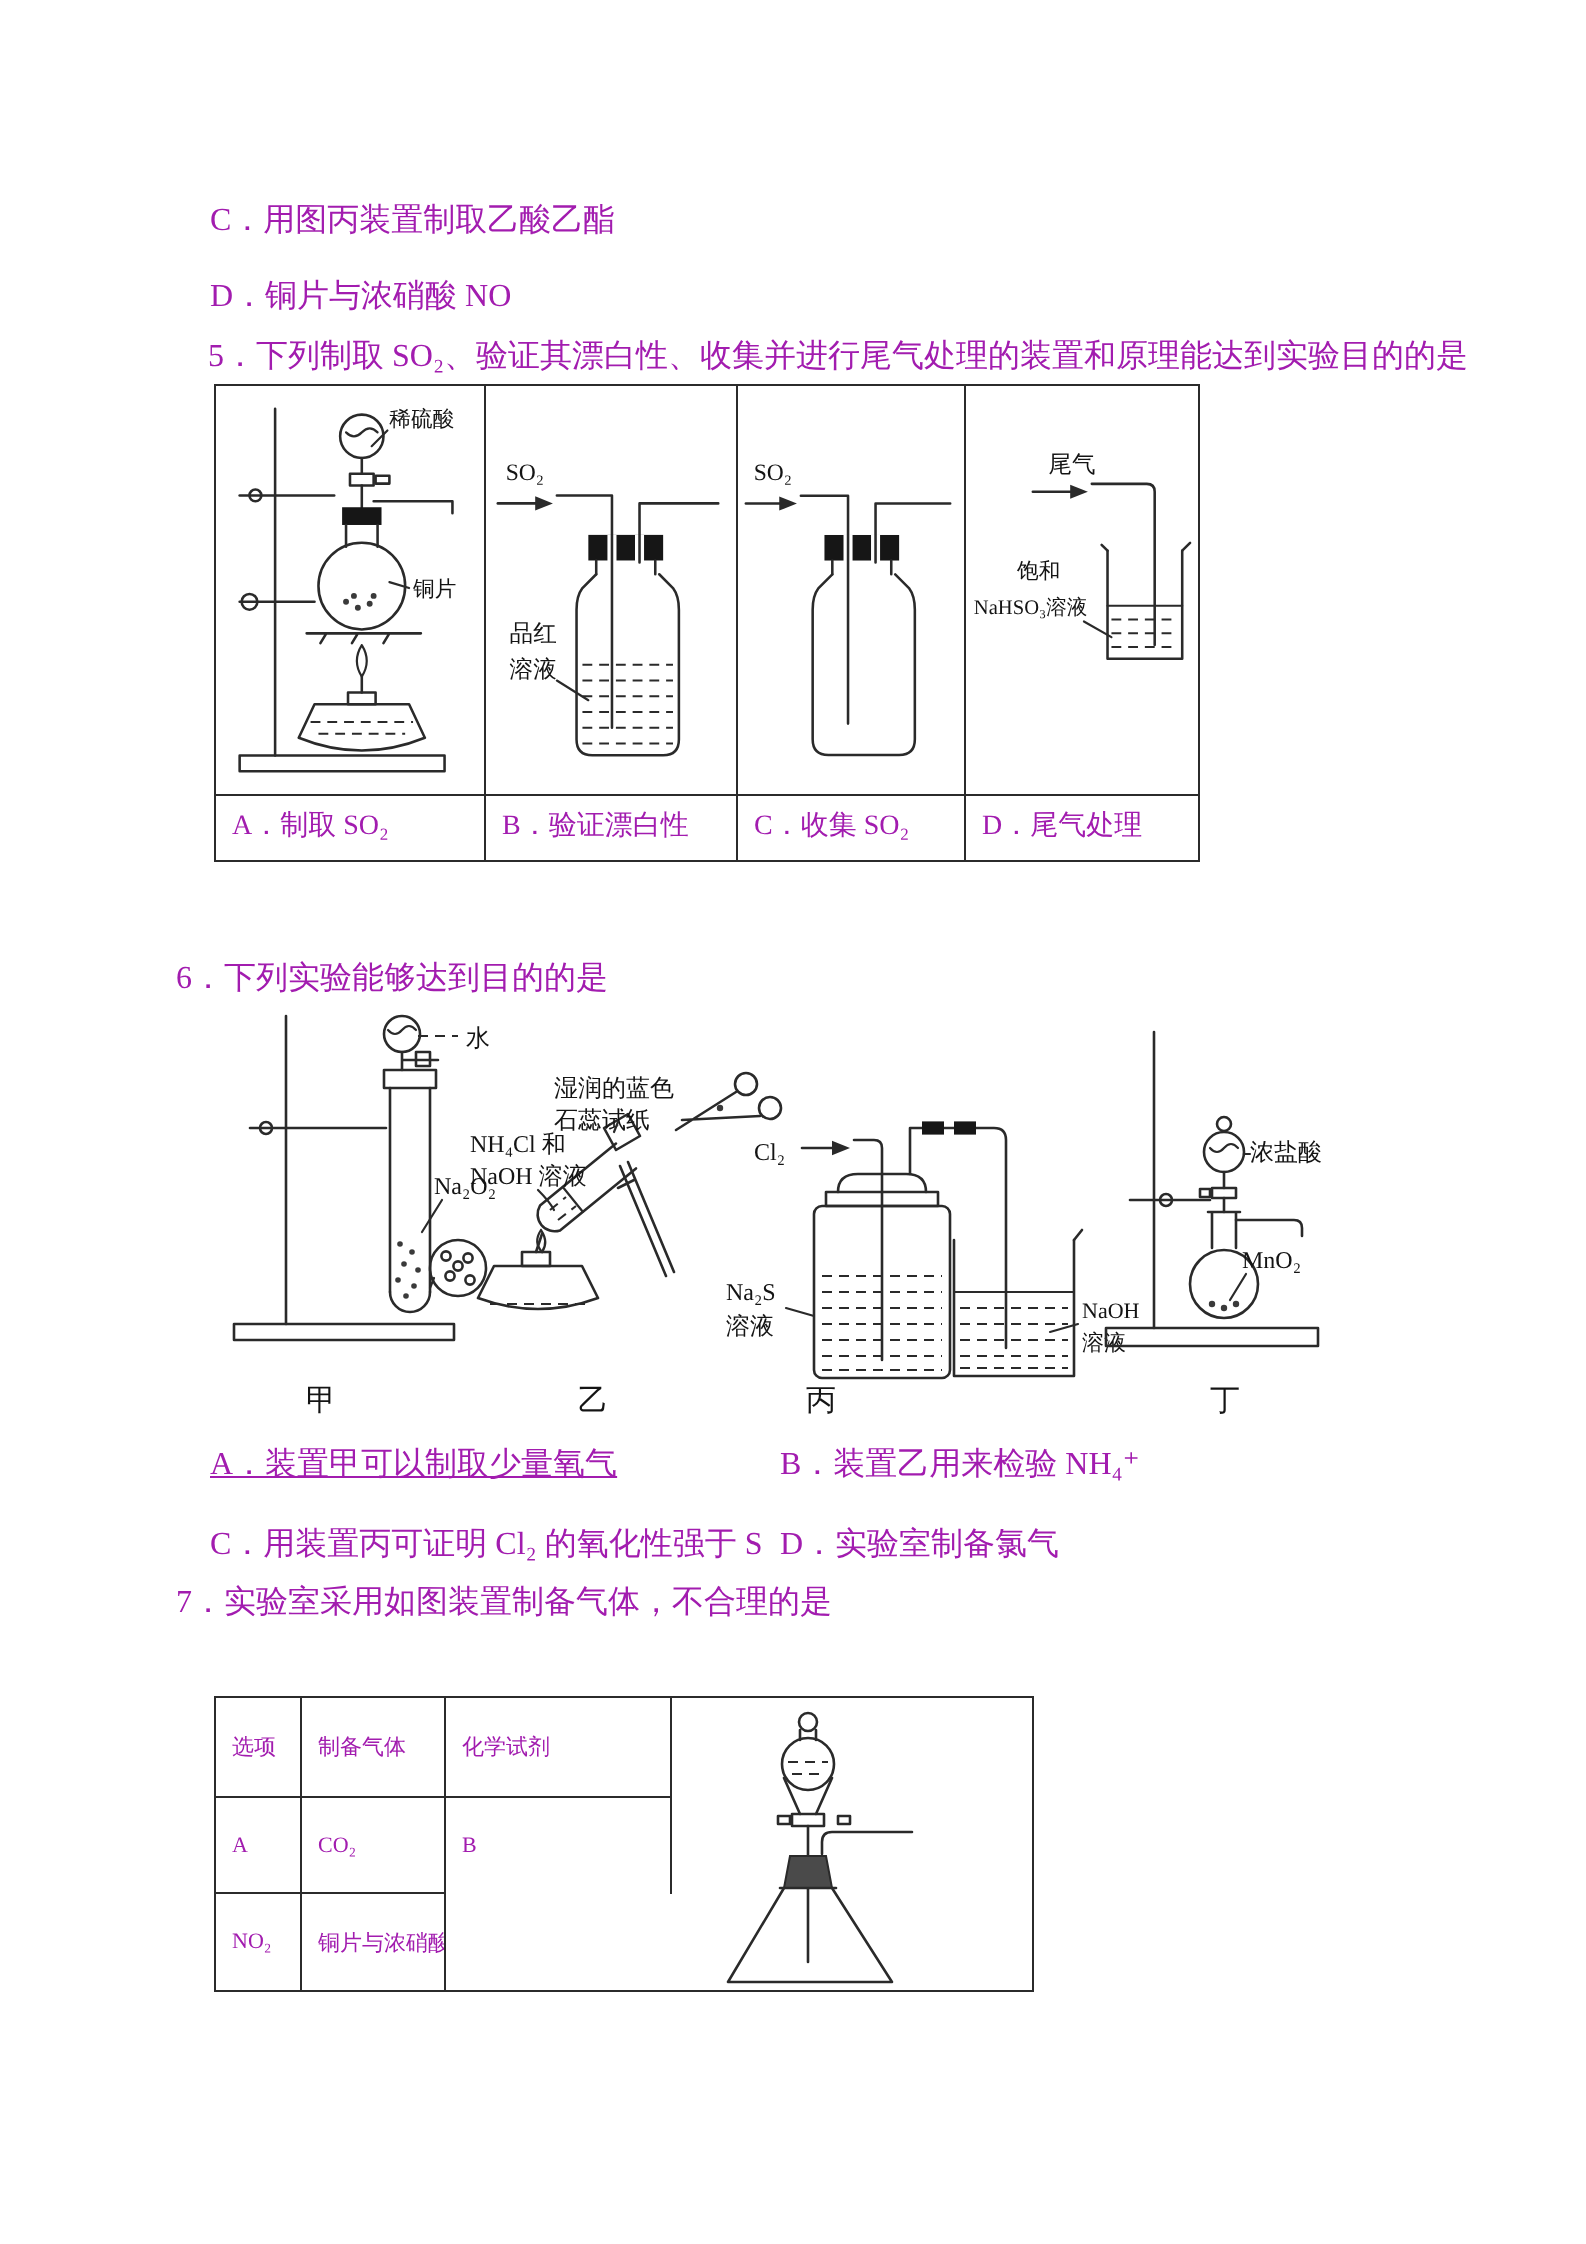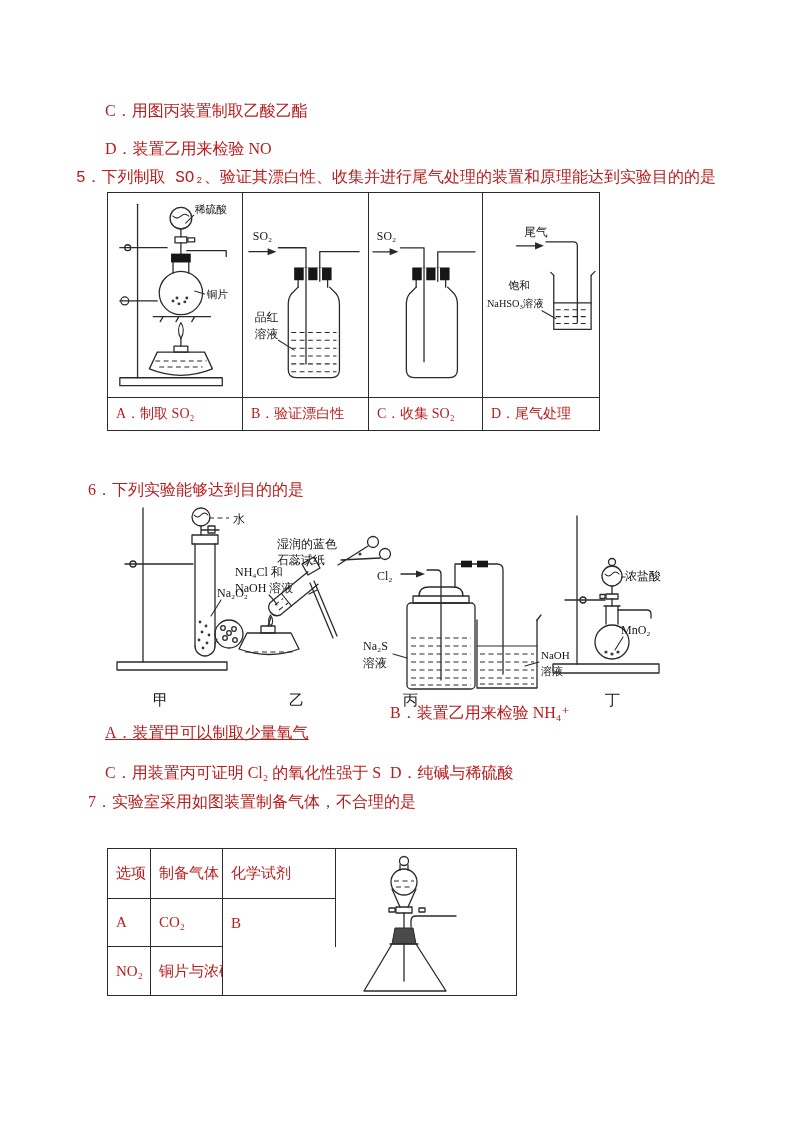--- a/index.html
+++ b/index.html
@@ -1,20 +1,20 @@
 <!DOCTYPE html>
 <html><head>
 <meta charset="utf-8">
 <style>
   html,body { margin:0; padding:0; background:#e8e8e8; }
   .page {
     position:relative; width:793px; height:1122px; margin:0 auto;
     background:#ffffff; overflow:hidden;
     font-family:"Liberation Serif","DejaVu Serif",serif;
-    color:#b91c1c;
+    color:#a21caf;
   }
   .tline { position:absolute; font-size:16px; line-height:21px; white-space:nowrap; }
   
   .t1 {
     position:absolute; left:107px; top:192px;
     display:grid; grid-template-columns:135px 126px 114px 116px; grid-template-rows:204px 33px;
     border:1.6px solid #2b2b2b;
   }
   .t1 > div { box-sizing:border-box; }
   .t1 .cell { border-right:1.3px solid #2b2b2b; }
@@ -24,21 +24,21 @@
     font-size:14px; line-height:32px; padding-left:8px; white-space:nowrap; overflow:hidden;
   }
   .t1 .cap.last { border-right:none; }
   
   .t2 {
     position:absolute; left:107px; top:848px;
     display:grid; grid-template-columns:43px 72px 113px 180px; grid-template-rows:50px 48px 48px;
     border:1.5px solid #2b2b2b;
   }
   .t2 > div { box-sizing:border-box; display:flex; align-items:center; padding-left:8px;
-              font-size:15px; border-right:1.3px solid #2b2b2b; border-bottom:1.3px solid #2b2b2b;
+              font-size:11px; border-right:1.3px solid #2b2b2b; border-bottom:1.3px solid #2b2b2b;
               white-space:nowrap; overflow:hidden; }
   .t2 .nobottom { border-bottom:none; }
   .t2 .diag { grid-column:4; grid-row:1 / span 3; border-right:none; border-bottom:none;
               padding:2px 0 0 6px; align-items:flex-start; }
   
   svg { display:block; }
   .ln   { stroke:#2a2a2a; stroke-width:1.3; fill:none; stroke-linecap:round; stroke-linejoin:round; }
   .lnf  { stroke:#2a2a2a; stroke-width:1.1; fill:none; stroke-linecap:round; }
   .dsh  { stroke:#2a2a2a; stroke-width:1；px; stroke-width:1.05; fill:none; stroke-dasharray:5 3.5; }
   .blk  { fill:#161616; stroke:none; }
@@ -51,23 +51,23 @@
   .lb11 { font-size:11px; }
   .lb10 { font-size:10.5px; }
   .lb15 { font-size:15px; }
 </style>
 </head>
 <body>
 
 <div class="page">
 
   <div class="tline" style="left:105px; top:100px;">C．用图丙装置制取乙酸乙酯</div>
-  <div class="tline" style="left:105px; top:138px;">D．装置乙用来检验 NO</div>
-
-  <div class="tline" style="left:76px; top:168px;font-family:Liberation Mono, monospace;">5．下列制取 SO₂、验证其漂白性、收集并进行尾气处理的装置和原理能达到实验目的的是</div>
+  <div class="tline" style="left:105px; top:138px;">D．铜片与浓硝酸 NO</div>
+
+  <div class="tline" style="left:104px; top:168px;">5．下列制取 SO₂、验证其漂白性、收集并进行尾气处理的装置和原理能达到实验目的的是</div>
 
   <div class="t1">
 
     <div class="cell">
       <svg width="133" height="204" viewBox="0 0 135 204">
         <g>
           <path class="ln" d="M30 10 V186"></path>
           <rect class="ln" x="12" y="186" width="104" height="8"></rect>
           <path class="ln" d="M12 54 H60"></path>
             <circle class="ln" cx="20" cy="54" r="3"></circle>
@@ -284,23 +284,23 @@
         <text class="lb12" x="516" y="132">MnO₂</text>
         <path class="lnf" d="M518 135 L510 148"></path>
         <text class="lb12" x="520" y="78">浓盐酸</text>
         <path class="lnf" d="M517 75 H520"></path>
         <text class="lb15" x="500" y="203">丁</text>
       </g>
     </svg>
   </div>
 
   <div class="tline" style="left:105px; top:722px;text-decoration:underline;">A．装置甲可以制取少量氧气</div>
-  <div class="tline" style="left:390px; top:702px;text-align:center;">B．装置乙用来检验 NH₄⁺</div>
+  <div class="tline" style="left:390px; top:722px;text-align:center;">B．装置乙用来检验 NH₄⁺</div>
   <div class="tline" style="left:105px; top:762px;">C．用装置丙可证明 Cl₂ 的氧化性强于 S</div>
-  <div class="tline" style="left:390px; top:762px;">D．纯碱与稀硫酸</div>
+  <div class="tline" style="left:390px; top:762px;">D．实验室制备氯气</div>
 
   <div class="tline" style="left:88px; top:791px;">7．实验室采用如图装置制备气体，不合理的是</div>
 
   <div class="t2">
     <div>选项</div>
     <div>制备气体</div>
     <div>化学试剂</div>
     <div class="diag">
       <svg width="150" height="144" viewBox="0 0 150 144">
         <g>

